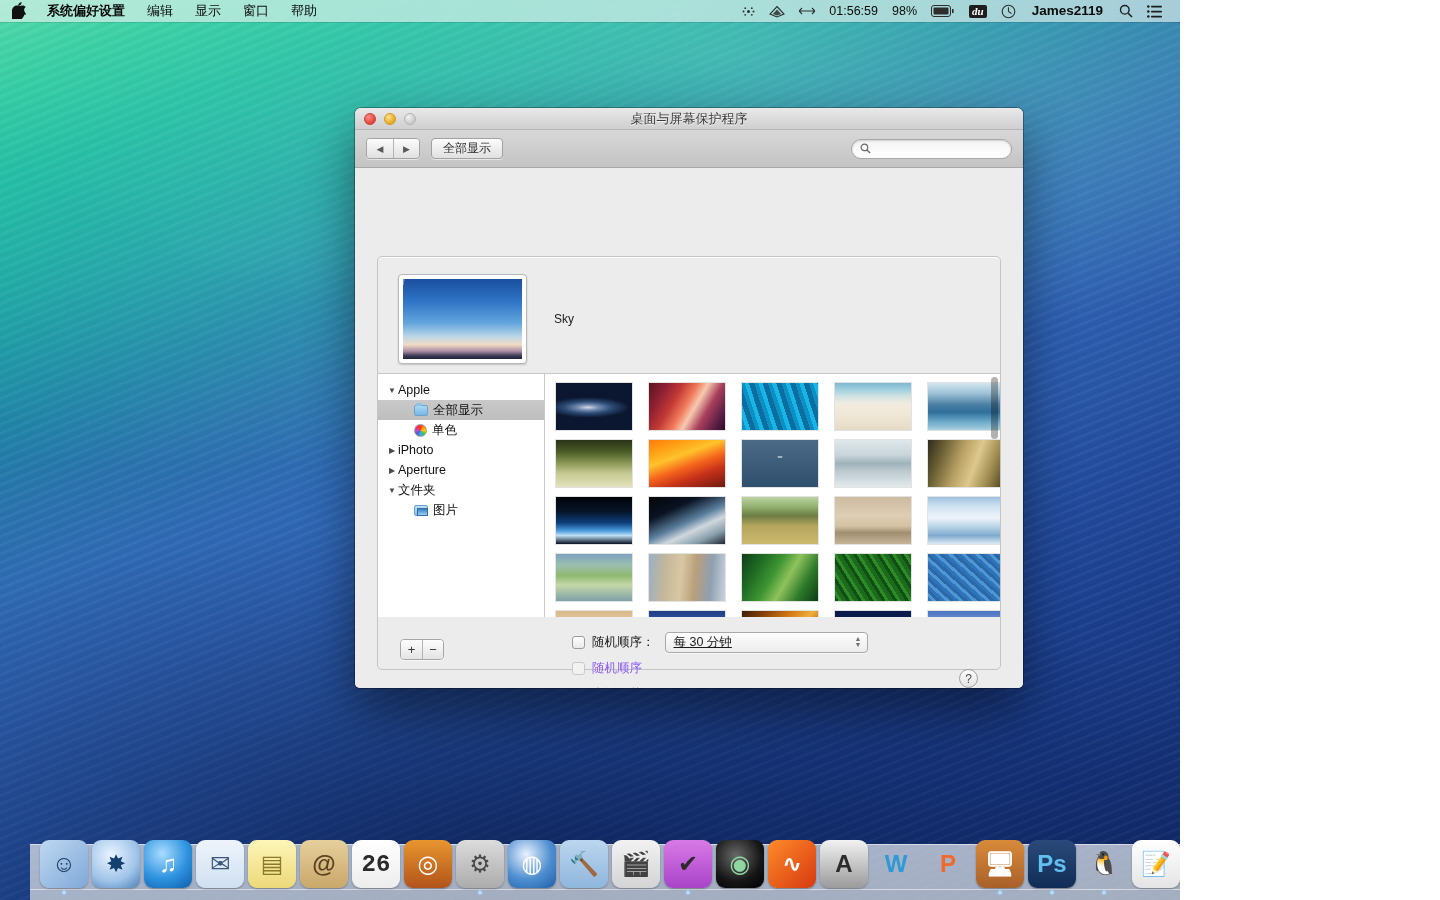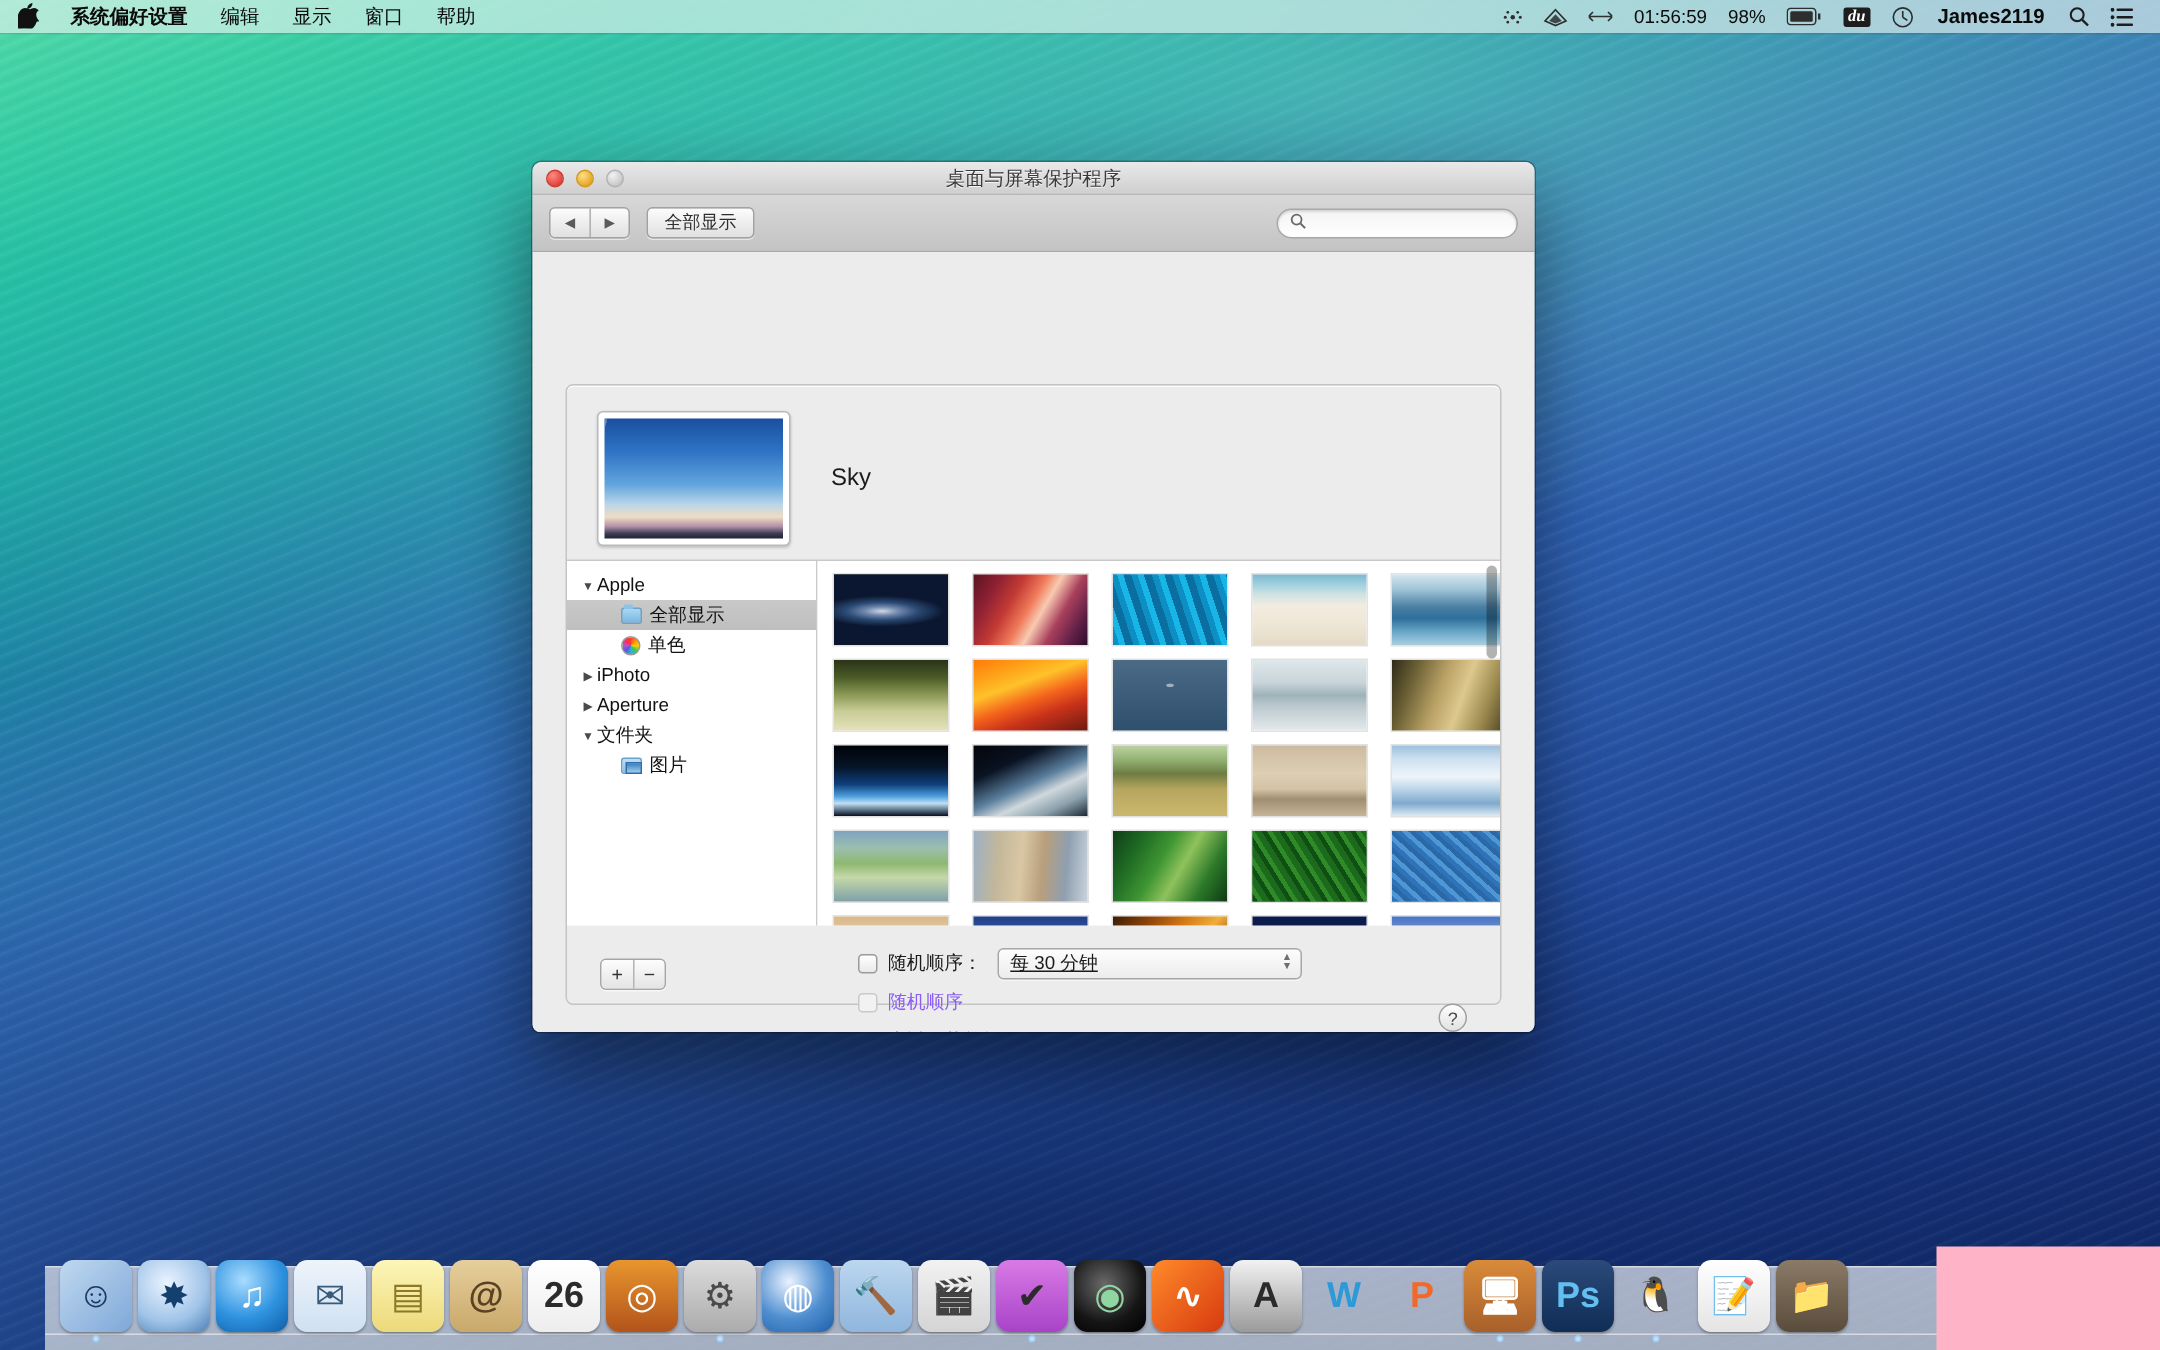--- a/index.html
+++ b/index.html
@@ -1,21 +1,21 @@
 <!DOCTYPE html>
 <html><head>
 <meta charset="utf-8">
 <style>
   * { box-sizing: border-box; margin: 0; padding: 0; }
   html, body {
     width: 1440px; height: 900px; overflow: hidden;
     font-family: "Liberation Sans", "DejaVu Sans", sans-serif;
     -webkit-font-smoothing: antialiased;
   }
-  #screen { position: relative; width: 1440px; height: 900px; overflow: hidden; }
+  #screen { position: relative; width: 1180px; height: 900px; overflow: hidden; }
 
   
   #wallpaper {
     position: absolute; inset: 0;
     background:
       linear-gradient(165deg,
         rgba(255,255,255,0.10) 0%,
         rgba(255,255,255,0.00) 22%),
       linear-gradient(158deg,
         #3fd6a0 0%,
@@ -168,21 +168,21 @@
     width: 100%; height: 100%; position: relative; overflow: hidden;
     background: linear-gradient(#1a4f9e 0%, #2f74c6 28%, #62a5dd 55%, #bcd6e8 72%, #f0dcc2 82%, #b08fa8 90%, #3a3a52 96%, #22243a 100%);
   }
   .sky-img::before {
     content:""; position:absolute; inset:0;
     background:
       linear-gradient(105deg, rgba(255,255,255,0.35) 0 2px, transparent 2px 14px),
       linear-gradient(95deg, rgba(255,255,255,0.22) 0 1px, transparent 1px 11px);
     opacity:.7;
   }
-  #previewname { margin-left: 27px; font-size: 16px; color: #1b1b1b; }
+  #previewname { margin-left: 27px; font-size: 12px; color: #1b1b1b; }
 
   
   #splitrow { display: flex; margin: 8px 0 0 0; height: 244px; border-top: 1px solid #c9c9c9; }
   #sourcelist {
     width: 167px; background: #fff; border-right: 1px solid #c9c9c9;
     padding-top: 6px; font-size: 12.5px; overflow: hidden;
   }
   .srow { height: 20px; display: flex; align-items: center; padding-left: 8px; color: #111; }
   .srow.selected { background: linear-gradient(#c9c9c9, #bebebe); }
   .srow .disc { width: 12px; display: inline-flex; justify-content: center; font-size: 8px; color: #4a4a4a; }
@@ -561,21 +561,21 @@
         <div class="dockicon">
           <div class="glyph" style="background: linear-gradient(rgb(238, 244, 251), rgb(207, 224, 242)); color: rgb(58, 90, 122);">✉</div>
         </div>
         <div class="dockicon">
           <div class="glyph" style="background: linear-gradient(rgb(253, 246, 184), rgb(236, 217, 122)); color: rgb(138, 122, 42);">▤</div>
         </div>
         <div class="dockicon">
           <div class="glyph" style="background: linear-gradient(rgb(230, 207, 156), rgb(201, 168, 106)); color: rgb(90, 67, 34);">@</div>
         </div>
         <div class="dockicon">
-          <div class="glyph" style="background: linear-gradient(rgb(255, 255, 255), rgb(237, 237, 237)); color: rgb(43, 43, 43);">26</div>
+          <div class="glyph" style="background: linear-gradient(rgb(255, 255, 255), rgb(237, 237, 237)); color: rgb(43, 43, 43); font-family: Liberation Mono, monospace;">26</div>
         </div>
         <div class="dockicon">
           <div class="glyph" style="background: linear-gradient(rgb(232, 150, 47), rgb(178, 83, 26)); color: rgb(255, 255, 255);">◎</div>
         </div>
         <div class="dockicon">
           <div class="glyph" style="background: linear-gradient(rgb(220, 220, 220), rgb(171, 171, 171)); color: rgb(74, 74, 74);">⚙</div>
           <span class="dot"></span>
         </div>
         <div class="dockicon">
           <div class="glyph" style="background: radial-gradient(circle at 38% 30%, rgb(234, 242, 255), rgb(79, 143, 208) 55%, rgb(31, 95, 168)); color: rgb(255, 255, 255);">◍</div>

